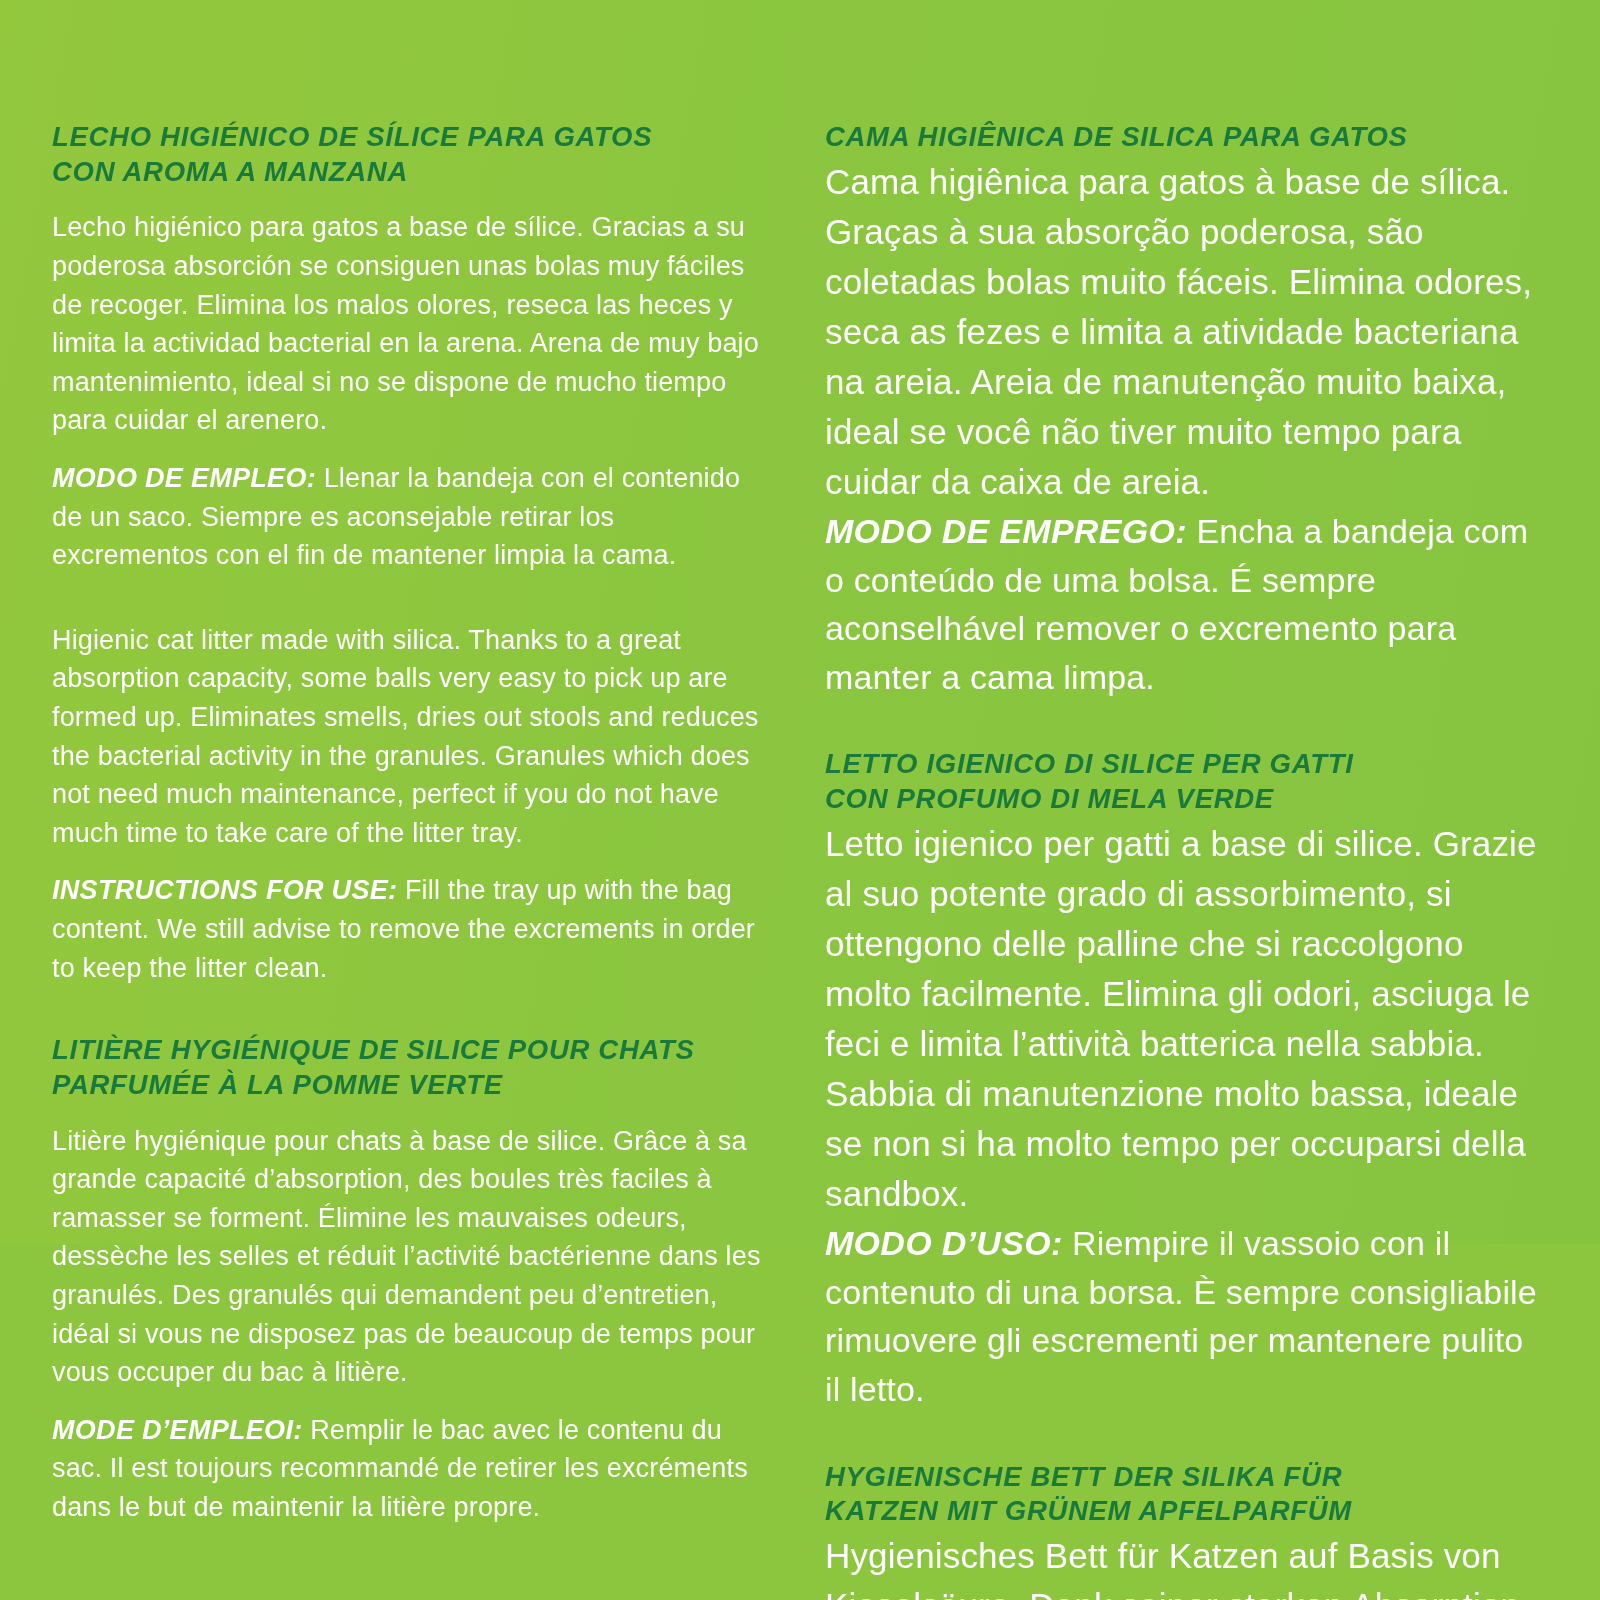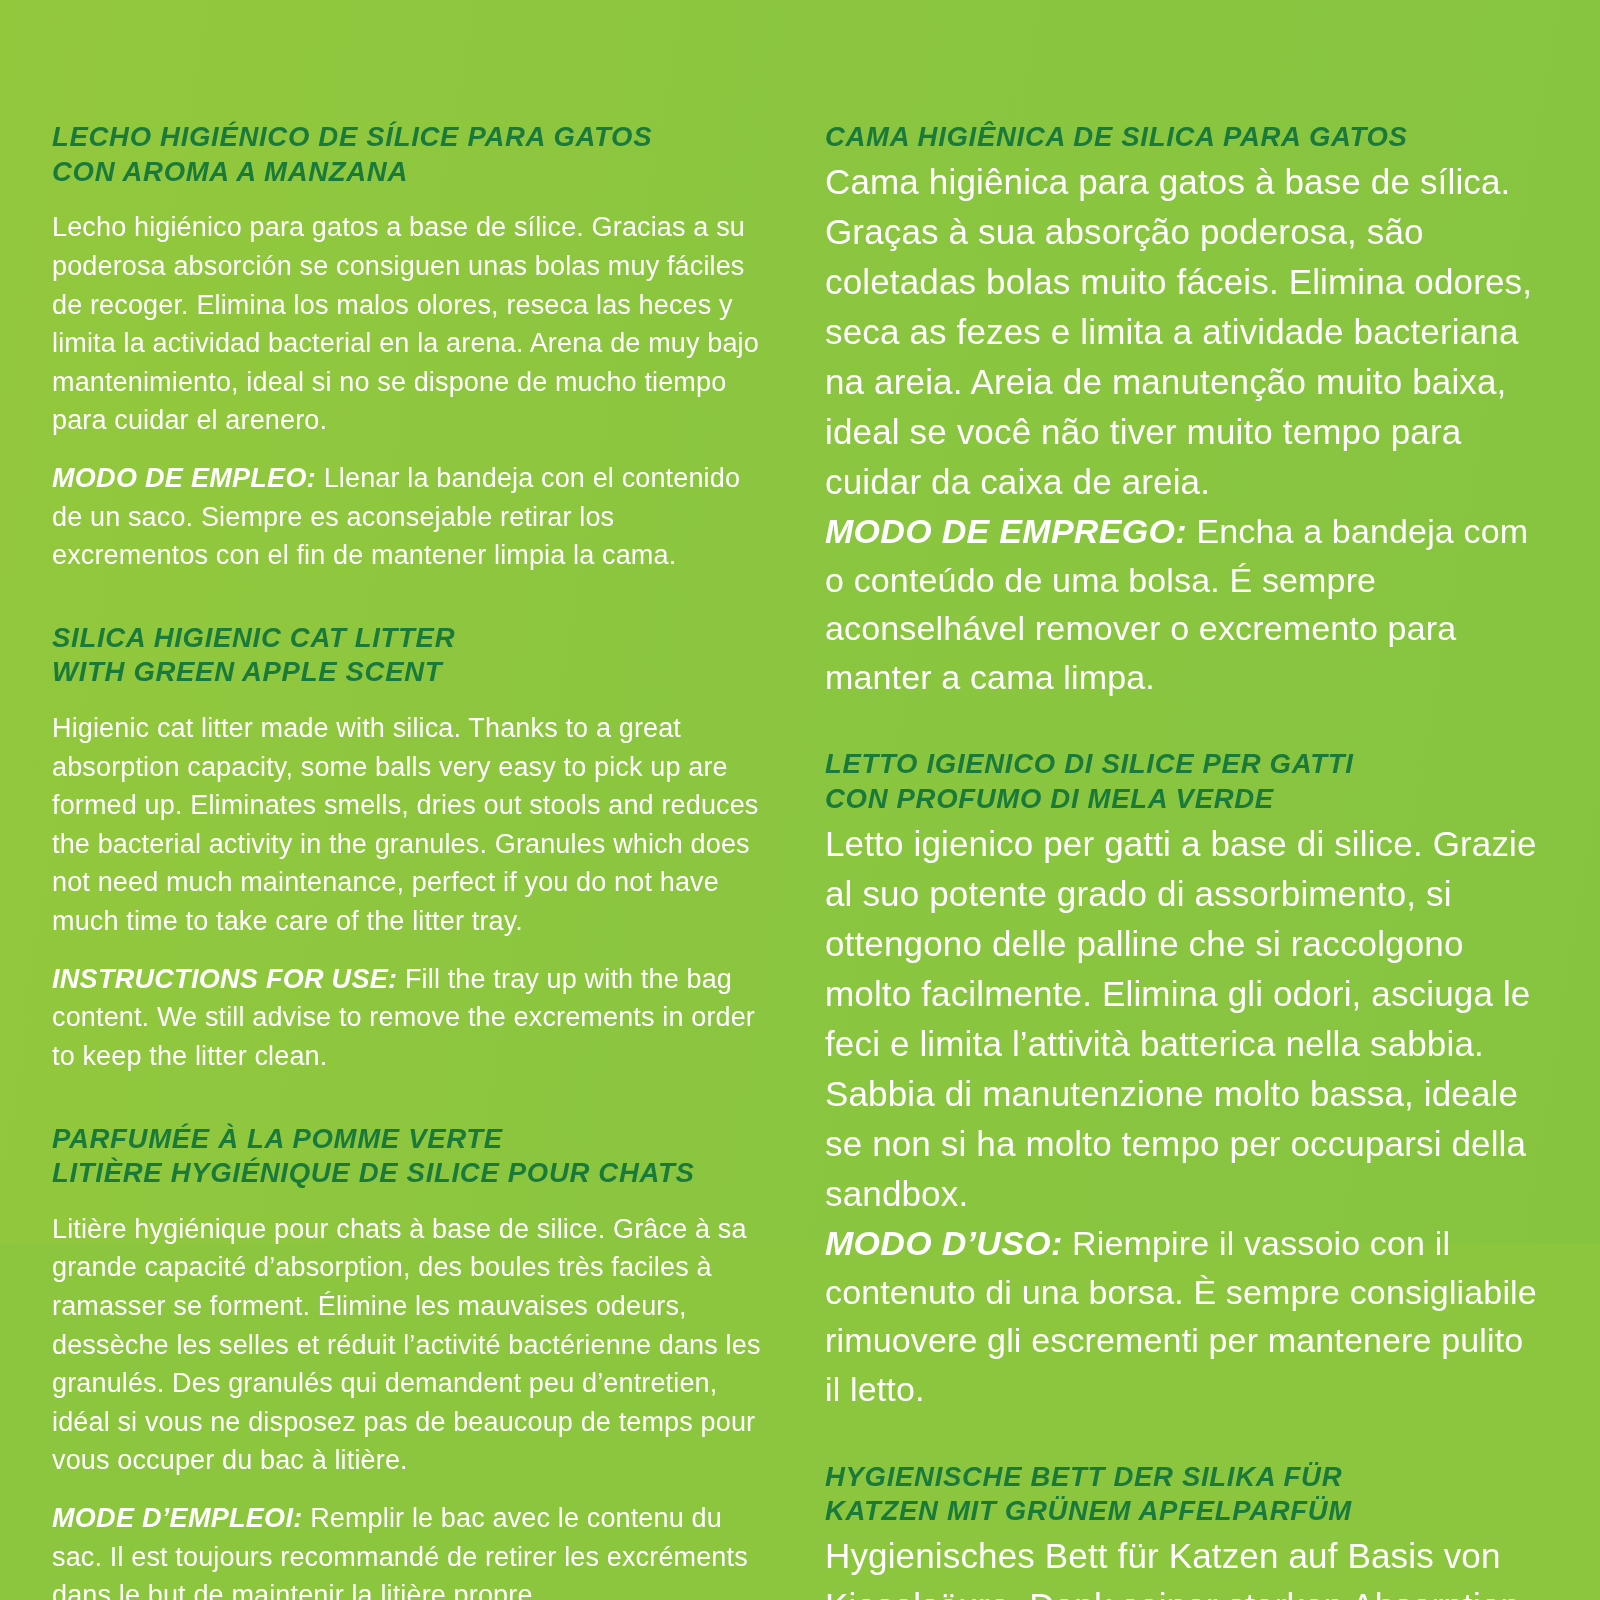--- a/index.html
+++ b/index.html
@@ -89,34 +89,30 @@
           <span class="hline">LECHO HIGIÉNICO DE SÍLICE PARA GATOS</span>
           <span class="hline">CON AROMA A MANZANA</span>
         </h2>
         <p class="body-text">Lecho higiénico para gatos a base de sílice. Gracias a su poderosa absorción se consiguen unas bolas muy fáciles de recoger. Elimina los malos olores, reseca las heces y limita la actividad bacterial en la arena. Arena de muy bajo mantenimiento, ideal si no se dispone de mucho tiempo para cuidar el arenero.</p>
         <p class="usage">
           <span class="usage-label">MODO DE EMPLEO:</span><span> Llenar la bandeja con el contenido de un saco. Siempre es aconsejable retirar los excrementos con el fin de mantener limpia la cama.</span>
         </p>
       </div>
 
       <div class="block">
-        <h2 class="heading">
-          <span class="hline">SILICA HIGIENIC CAT LITTER</span>
-          <span class="hline">WITH GREEN APPLE SCENT</span>
-        </h2>
         <p class="body-text">Higienic cat litter made with silica. Thanks to a great absorption capacity, some balls very easy to pick up are formed up. Eliminates smells, dries out stools and reduces the bacterial activity in the granules. Granules which does not need much maintenance, perfect if you do not have much time to take care of the litter tray.</p>
         <p class="usage">
           <span class="usage-label">INSTRUCTIONS FOR USE:</span><span> Fill the tray up with the bag content. We still advise to remove the excrements in order to keep the litter clean.</span>
         </p>
       </div>
 
       <div class="block">
         <h2 class="heading">
+          <span class="hline">LITIÈRE HYGIÉNIQUE DE SILICE POUR CHATS</span>
           <span class="hline">PARFUMÉE À LA POMME VERTE</span>
-          <span class="hline">LITIÈRE HYGIÉNIQUE DE SILICE POUR CHATS</span>
         </h2>
         <p class="body-text">Litière hygiénique pour chats à base de silice. Grâce à sa grande capacité d’absorption, des boules très faciles à ramasser se forment. Élimine les mauvaises odeurs, dessèche les selles et réduit l’activité bactérienne dans les granulés. Des granulés qui demandent peu d’entretien, idéal si vous ne disposez pas de beaucoup de temps pour vous occuper du bac à litière.</p>
         <p class="usage">
           <span class="usage-label">MODE D’EMPLEOI:</span><span> Remplir le bac avec le contenu du sac. Il est toujours recommandé de retirer les excréments dans le but de maintenir la litière propre.</span>
         </p>
       </div>
 
     </div>
 
     <div class="col col-right">

